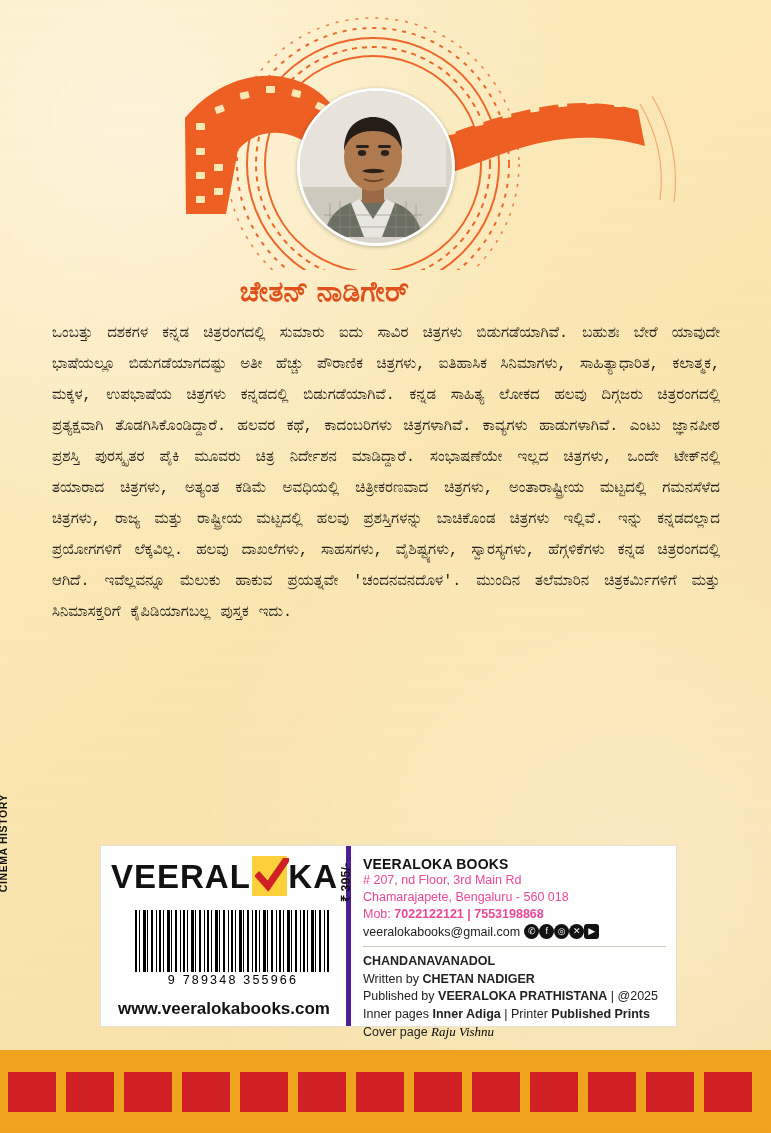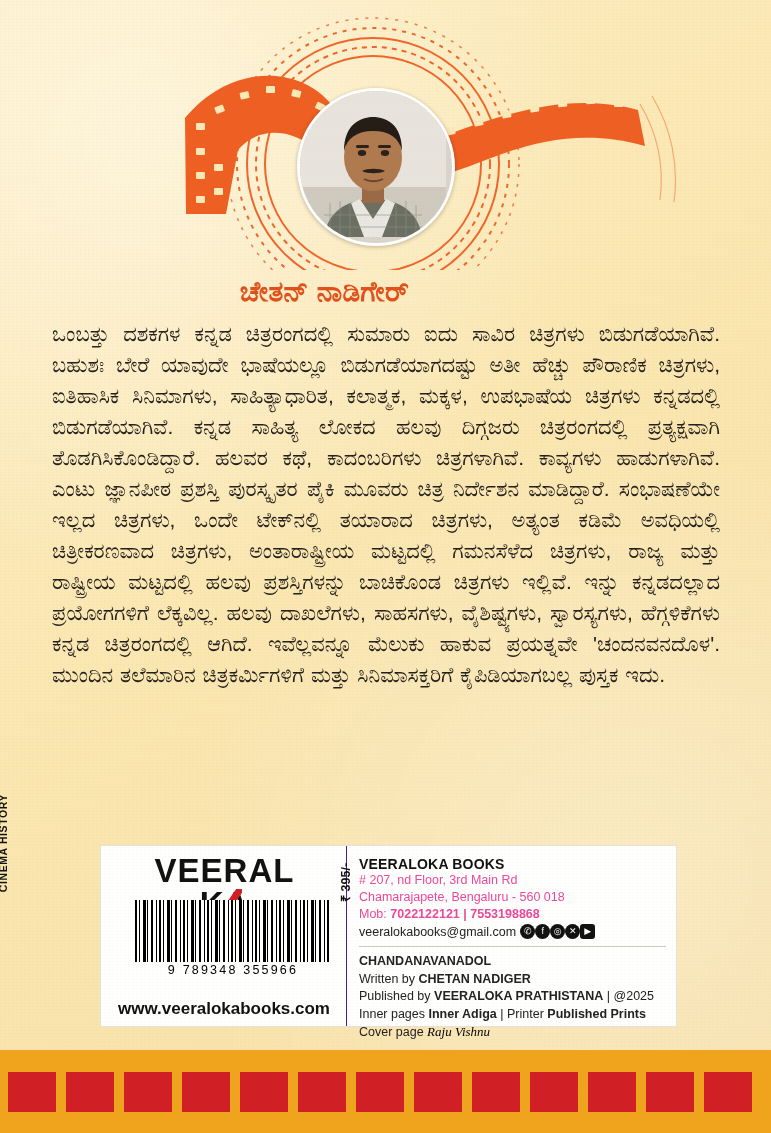--- a/index.html
+++ b/index.html
@@ -70,22 +70,22 @@
   }
 
   
   .blurb {
     position: absolute;
     left: 52px;
     top: 318px;
     width: 668px;
     text-align: justify;
     text-align-last: left;
-    font-family: Liberation Sans, sans-serif;
-    font-size: 21px;
+    font-family: Liberation Mono, monospace;
+    font-size: 15px;
     line-height: 31px;
     color: #24201c;
     word-spacing: 1px;
   }
   .blurb p { margin: 0 0 0 0; }
 
   
   .footer {
     position: absolute;
     left: 100px;
@@ -105,36 +105,35 @@
   .logo {
     display: flex;
     align-items: center;
     font-family: "Liberation Sans", sans-serif;
     font-weight: bold;
     font-size: 33px;
     letter-spacing: 1px;
     color: #111;
     line-height: 1;
     height: 44px;
-    flex-direction: column;
   }
   .logo .yellow-box {
     position: relative;
     width: 40px;
     height: 40px;
     background: #ffd23b;
     display: inline-block;
     margin: 0 1px;
   }
   .logo .yellow-box svg { position: absolute; left: 3px; top: 2px; }
 
   .barcode-wrap {
     position: absolute;
     left: 34px;
-    top: 54px;
+    top: 64px;
     width: 196px;
   }
   .barcode {
     height: 62px;
     width: 196px;
     background:
       repeating-linear-gradient(90deg,
         #000 0px, #000 2px, #fff 2px, #fff 4px,
         #000 4px, #000 5px, #fff 5px, #fff 8px,
         #000 8px, #000 11px, #fff 11px, #fff 12px,
@@ -185,21 +184,21 @@
     font-size: 12.5px;
     font-weight: bold;
     color: #111;
     white-space: nowrap;
   }
 
   .footer-right {
     flex: 1;
     padding: 10px 10px 8px 12px;
     box-sizing: border-box;
-    border-left: 1px solid #4c1d95;
+    border-left: 5px solid #4c1d95;
   }
   .pub-title {
     font-size: 14px;
     font-weight: bold;
     color: #111;
     letter-spacing: .2px;
   }
   .pub-line {
     font-size: 12.5px;
     color: #ec4899;

